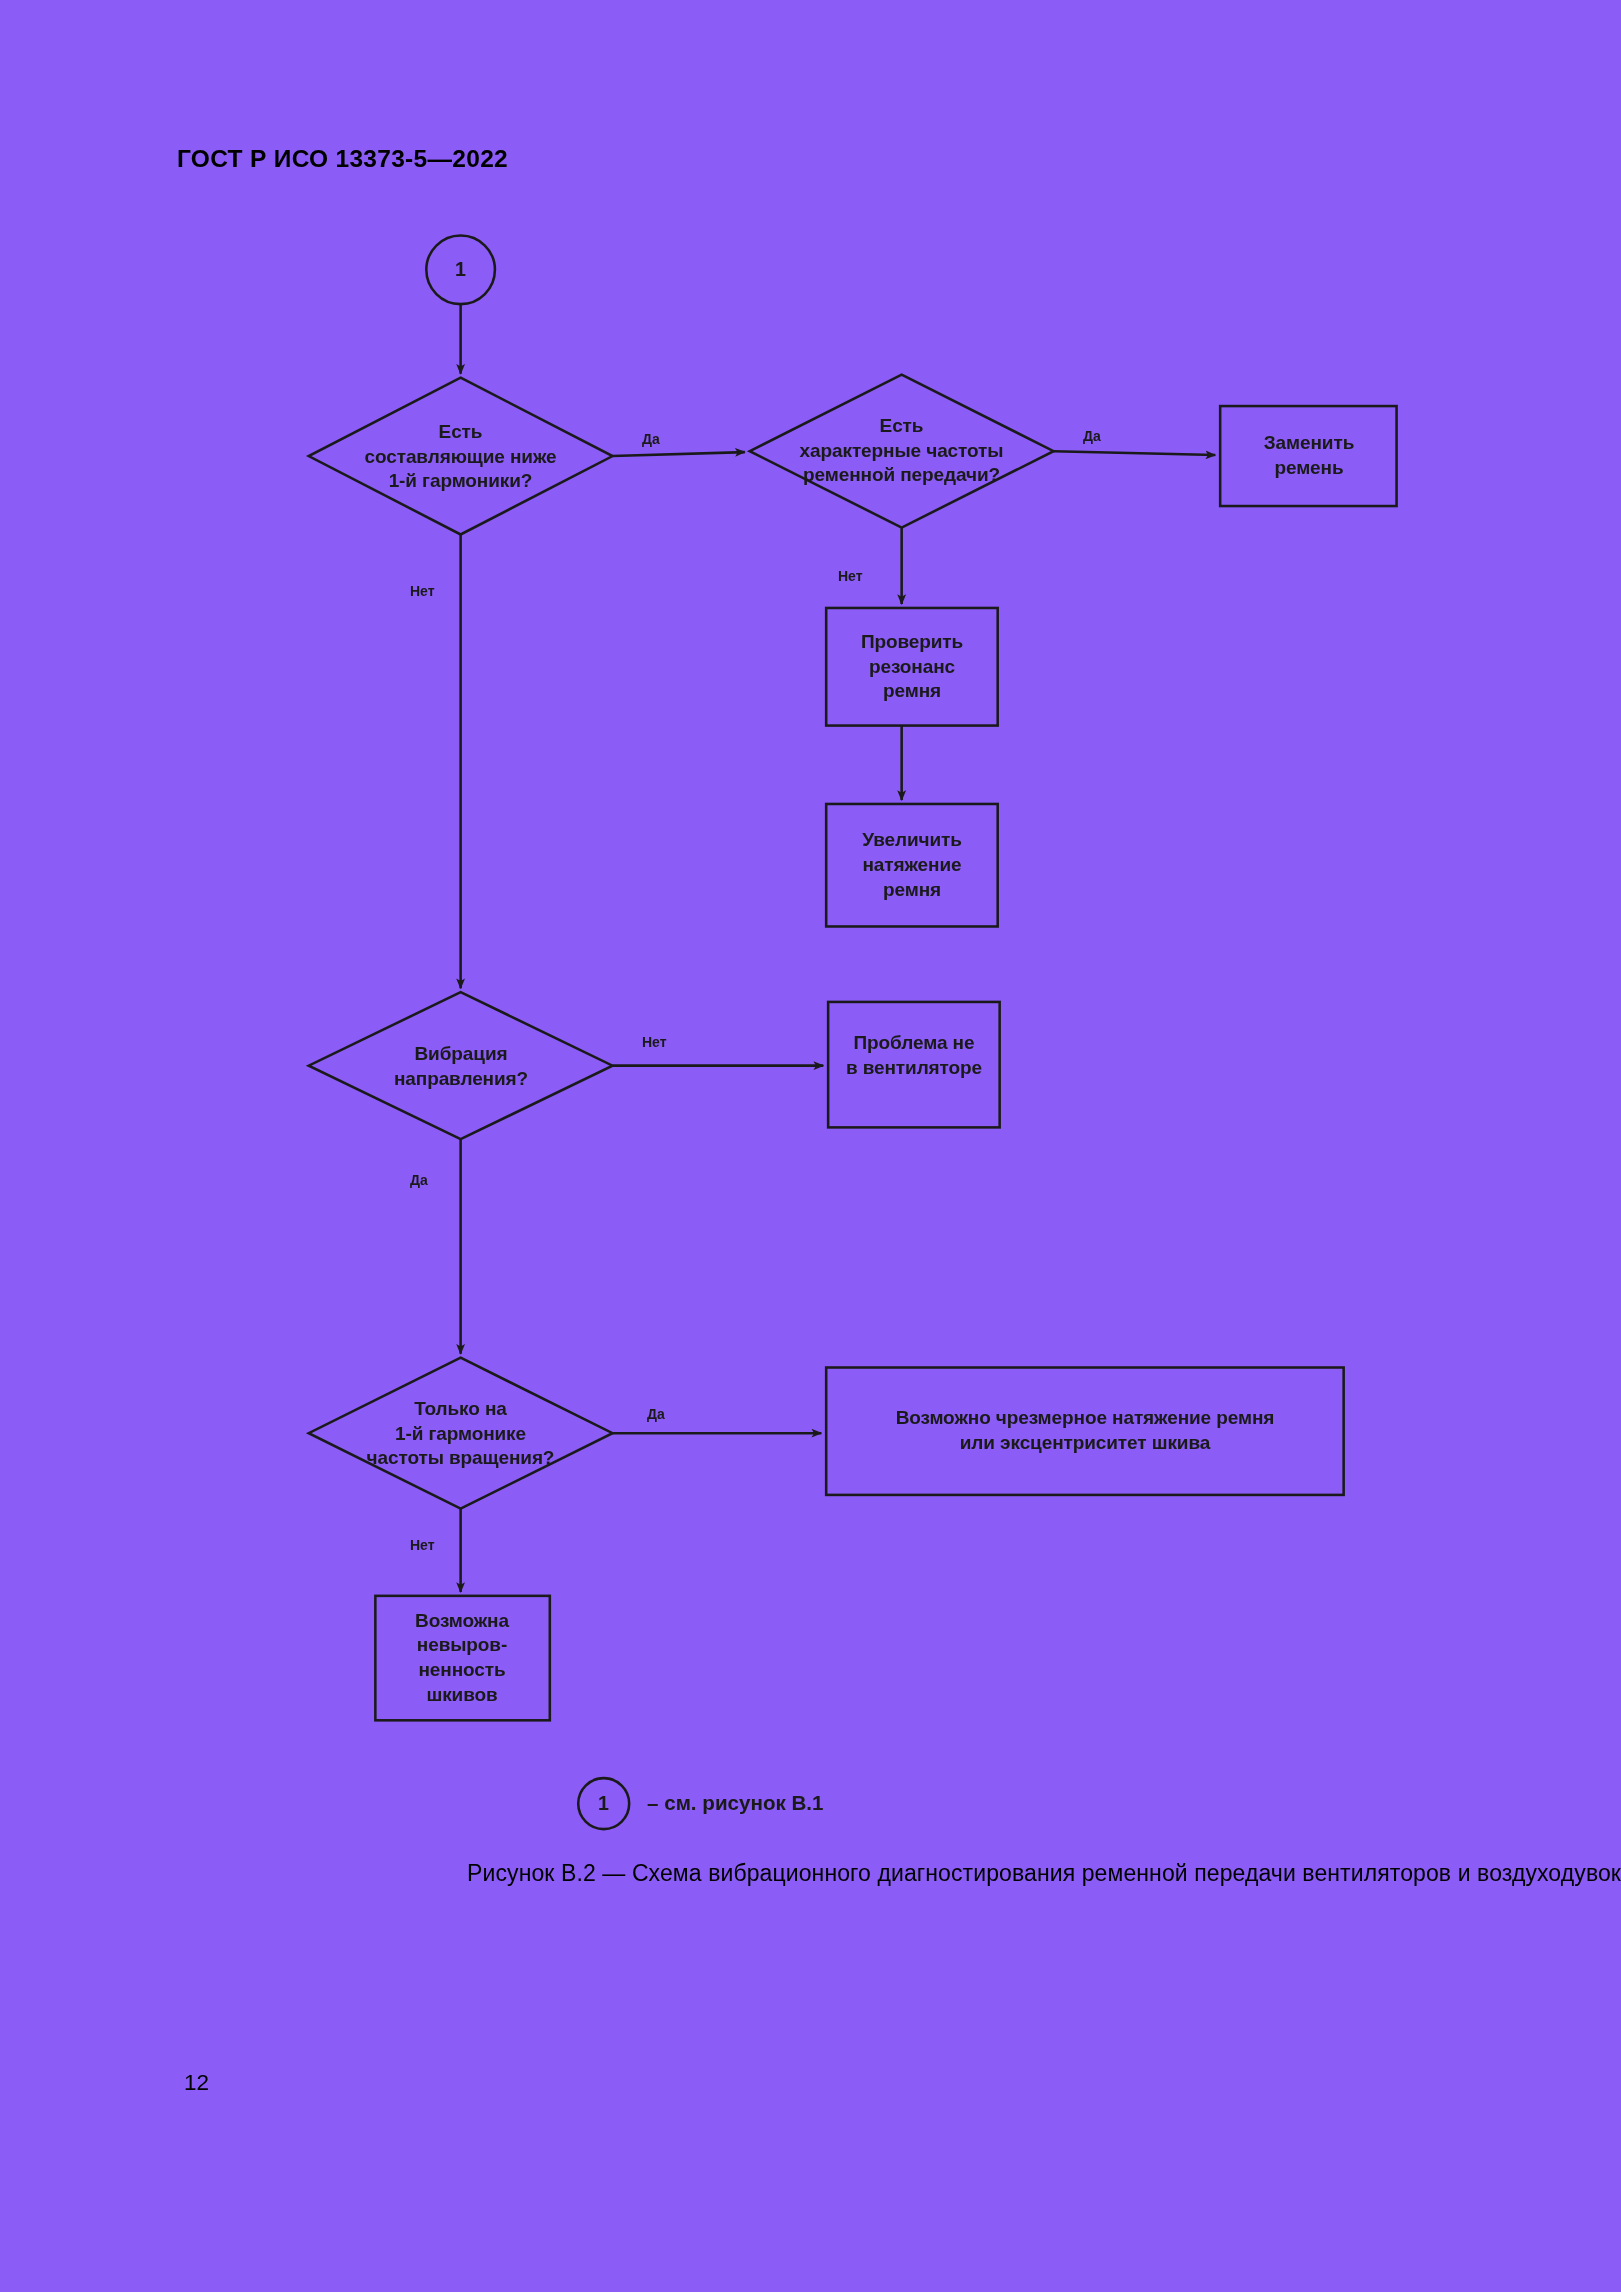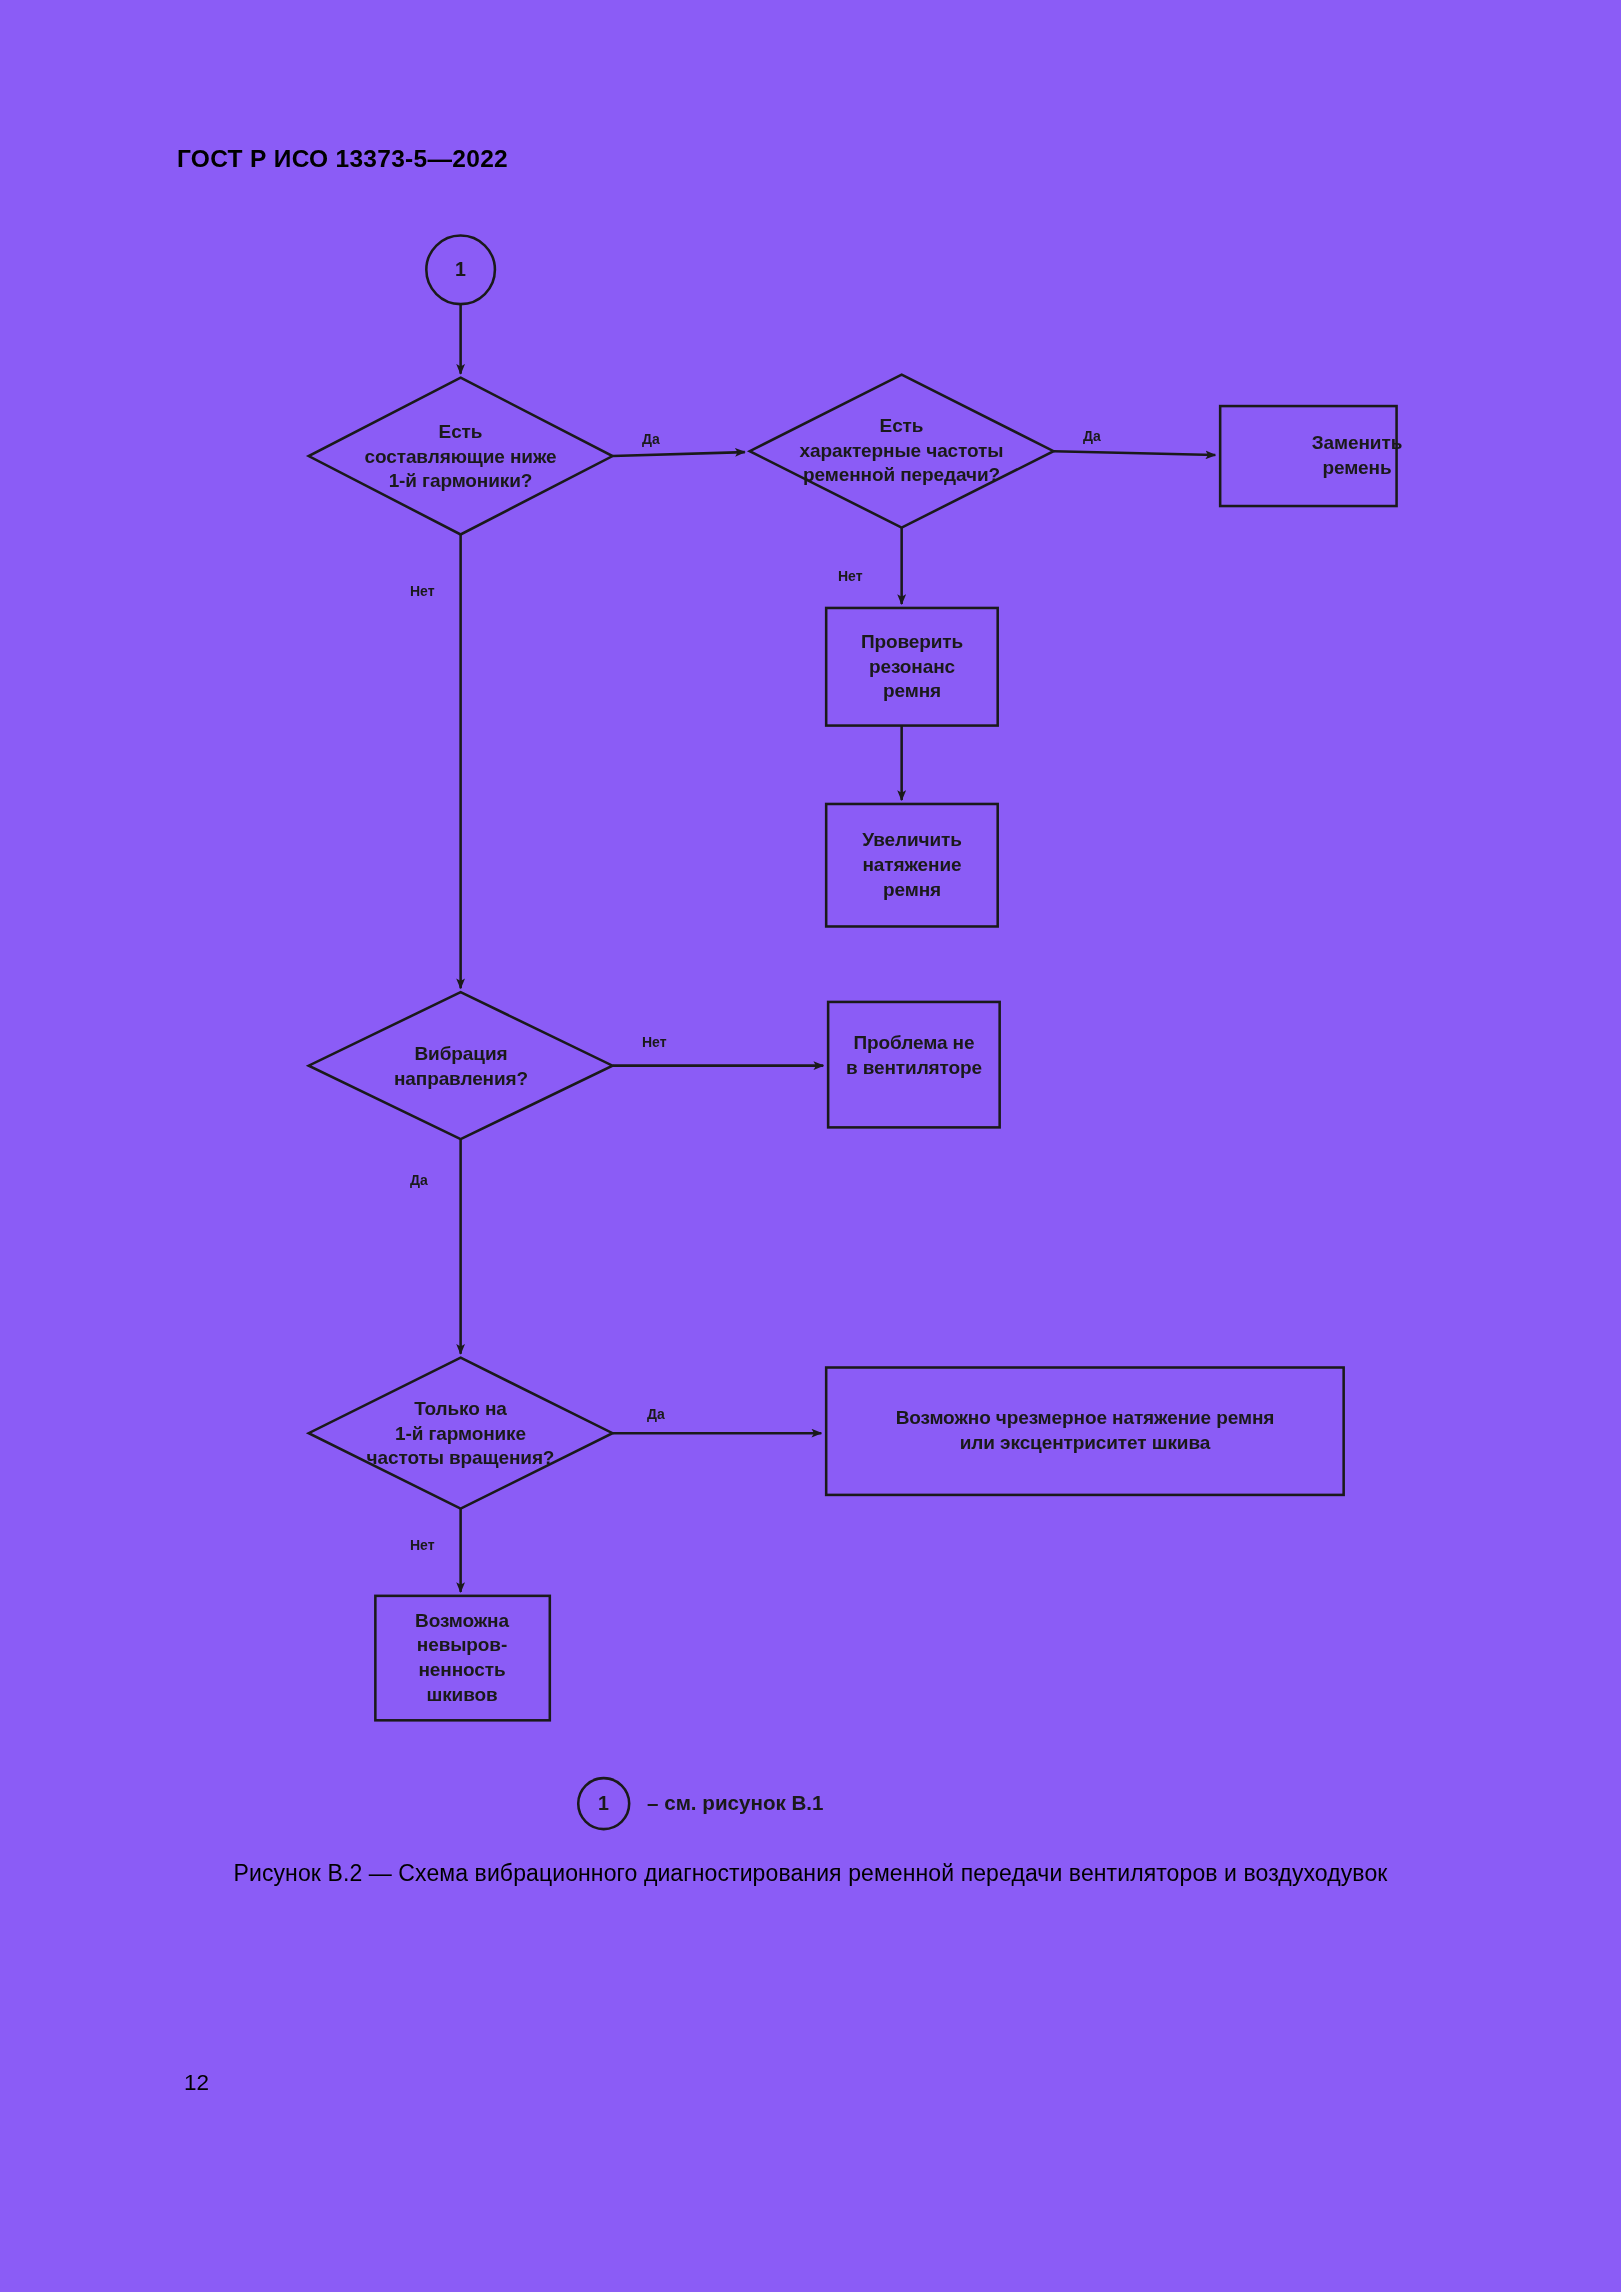--- a/index.html
+++ b/index.html
@@ -33,21 +33,21 @@
     left: 184px;
     top: 2070px;
     font-size: 22.5px;
     font-weight: normal;
   }
   .figure-caption {
     position: absolute;
     left: 0;
     top: 1860px;
     width: 1621px;
-    text-align: center;
+    text-align: right;
     font-size: 23px;
     font-weight: normal;
     letter-spacing: 0.1px;
   }
 
   
   .chart {
     position: absolute;
     left: 0;
     top: 0;
@@ -168,21 +168,21 @@
     <div class="connector-num" style="left:426px; top:235px; width:69px; height:69px;">1</div>
 
     <div class="node-text" style="left:294px; top:404px; width:333px; height:106px;">Есть
 составляющие ниже
 1-й гармоники?</div>
 
     <div class="node-text" style="left:735px; top:398px; width:333px; height:106px;">Есть
 характерные частоты
 ременной передачи?</div>
 
-    <div class="node-text" style="left:1269px; top:406px; width:176px; height:100px;">Заменить
+    <div class="node-text" style="left:1221px; top:406px; width:176px; height:100px;">Заменить
 ремень</div>
 
     <div class="node-text" style="left:826px; top:608px; width:172px; height:118px;">Проверить
 резонанс
 ремня</div>
 
     <div class="node-text" style="left:826px; top:804px; width:172px; height:123px;">Увеличить
 натяжение
 ремня</div>
 

